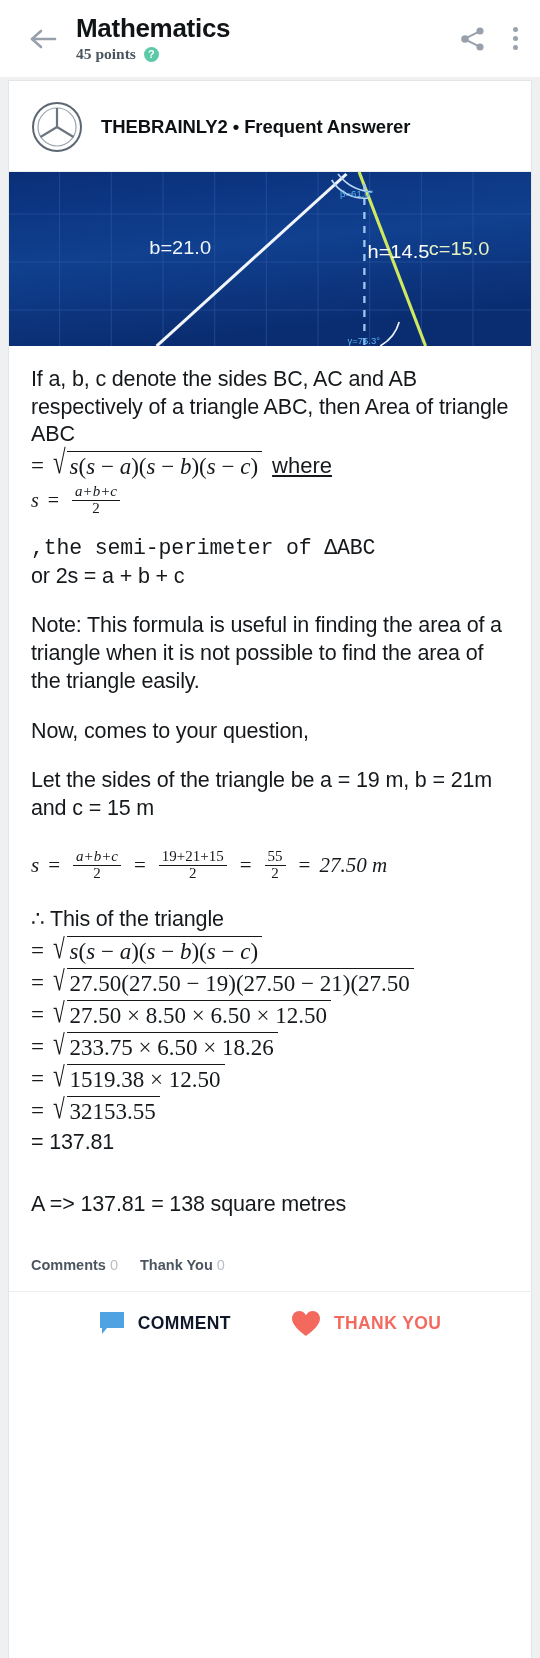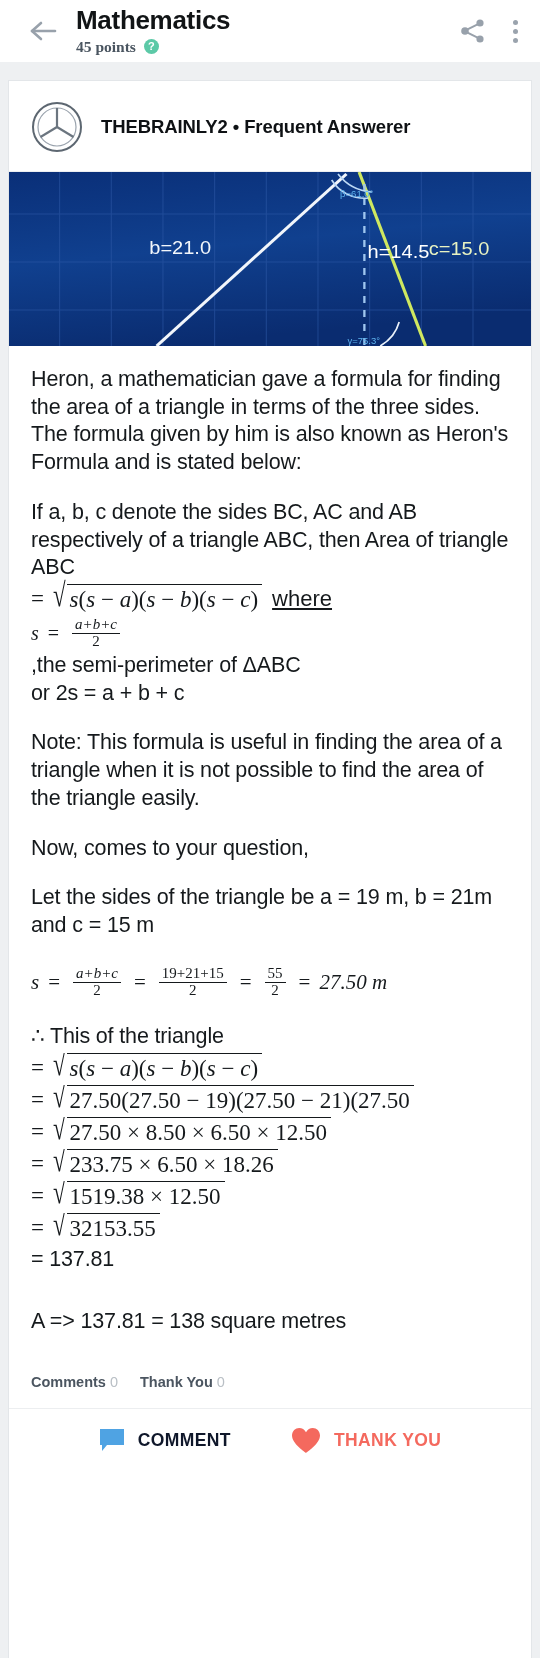--- a/index.html
+++ b/index.html
@@ -12,21 +12,21 @@
   }
   .app {
     width: 540px;
     height: 1658px;
     position: relative;
     background: #eef0f2;
   }
 
   
   .header {
-    height: 62px;
+    height: 77px;
     background: #ffffff;
     display: flex;
     align-items: center;
     padding: 0 22px 0 20px;
     position: relative;
   }
   .back-btn {
     width: 46px; height: 46px;
     display: flex; align-items: center; justify-content: center;
     flex: 0 0 auto;
@@ -286,21 +286,20 @@
         <text x="133" y="82" fill="#f2f6fb" font-family="Liberation Sans, sans-serif" font-size="19">b=21.0</text>
         <text x="340" y="86" fill="#ffffff" font-family="Liberation Sans, sans-serif" font-size="19">h=14.5</text>
         <text x="398" y="83" fill="#e8f3c2" font-family="Liberation Sans, sans-serif" font-size="19">c=15.0</text>
         <text x="314" y="25" fill="#5fb4ef" font-family="Liberation Sans, sans-serif" font-size="9">β=61.0°</text>
         <text x="321" y="172" fill="#5fb4ef" font-family="Liberation Sans, sans-serif" font-size="9">γ=75.3°</text>
       </svg>
     </div>
 
     <div class="answer-body">
 
-      <div class="p">Heron, a mathematician gave a formula for finding the area of a triangle in terms of the three sides. The formula given by him is also known as Heron's Formula and is stated below:</div>
 
       <div class="p tight">If a, b, c denote the sides BC, AC and AB respectively of a triangle ABC, then Area of triangle ABC</div>
 
       <div class="mrow" style="margin-top:2px;">
         <span class="eq" style="margin-left:0">=</span>
         <span class="sqrt">
           <span class="rad">√</span>
           <span class="body"><span class="mi">s</span>(<span class="mi">s</span> − <span class="mi">a</span>)(<span class="mi">s</span> − <span class="mi">b</span>)(<span class="mi">s</span> − <span class="mi">c</span>)</span>
         </span>
         <span class="inline-text" style="margin-left:10px;">where</span>
@@ -308,21 +307,21 @@
 
       <div class="mrow sm" style="margin-top:4px;">
         <span class="mi">s</span>
           <span class="eq">=</span>
         <span class="frac">
           <span class="num mi">a+b+c</span>
           <span class="den">2</span>
         </span>
       </div>
 
-      <div class="p tight" style="margin-top:2px;">,the semi-perimeter of ΔABC</div>
+      <div class="p tight" style="margin-top:18px;font-family:Liberation Mono, monospace;">,the semi-perimeter of ΔABC</div>
       <div class="p">or 2s = a + b + c</div>
 
       <div class="p">Note: This formula is useful in finding the area of a triangle when it is not possible to find the area of the triangle easily.</div>
 
       <div class="p">Now, comes to your question,</div>
 
       <div class="p tight">Let the sides of the triangle be a = 19 m, b = 21m and c = 15 m</div>
 
       <div class="mrow" style="margin-top:26px; margin-bottom:24px; font-size:21px;">
         <span class="mi">s</span>

